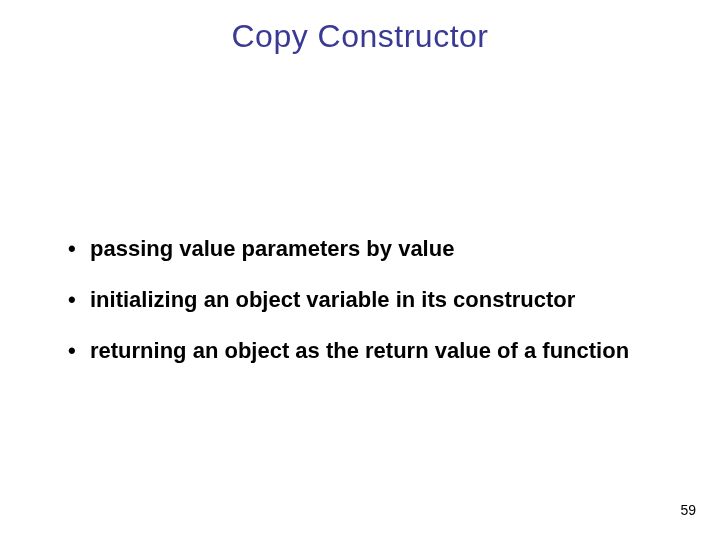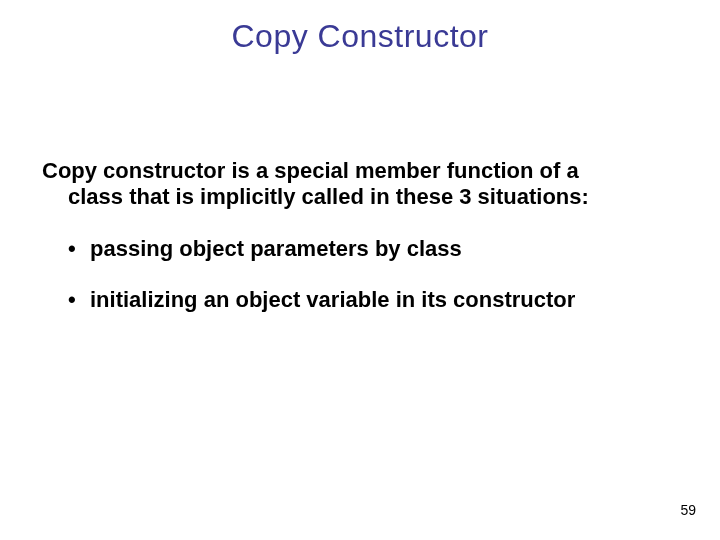--- a/index.html
+++ b/index.html
@@ -74,29 +74,28 @@
     margin-top: 12px;
   }
 </style>
 </head>
 <body>
 
 <div class="slide">
 
   <div class="title">Copy Constructor</div>
 
-  <div class="intro">
-    <span>Copy constructor is a special member function of a</span>
-    <span class="line2">class that is implicitly called in these 3 situations:</span>
-  </div>
 
   <div class="bullets">
     <div class="bullet">
-      <span class="dot">•&nbsp;&nbsp;</span><span>passing object parameters by class</span>
+      <span class="dot">•&nbsp;&nbsp;</span><span>passing value parameters by value</span>
     </div>
     <div class="bullet">
       <span class="dot">•&nbsp;&nbsp;</span><span>initializing an object variable in its constructor</span>
+    </div>
+    <div class="bullet">
+      <span class="dot">•&nbsp;&nbsp;</span><span>returning an object as the return value of a function</span>
     </div>
   </div>
 
   <div class="pagenum">59</div>
 
 </div>
 
 </body></html>

